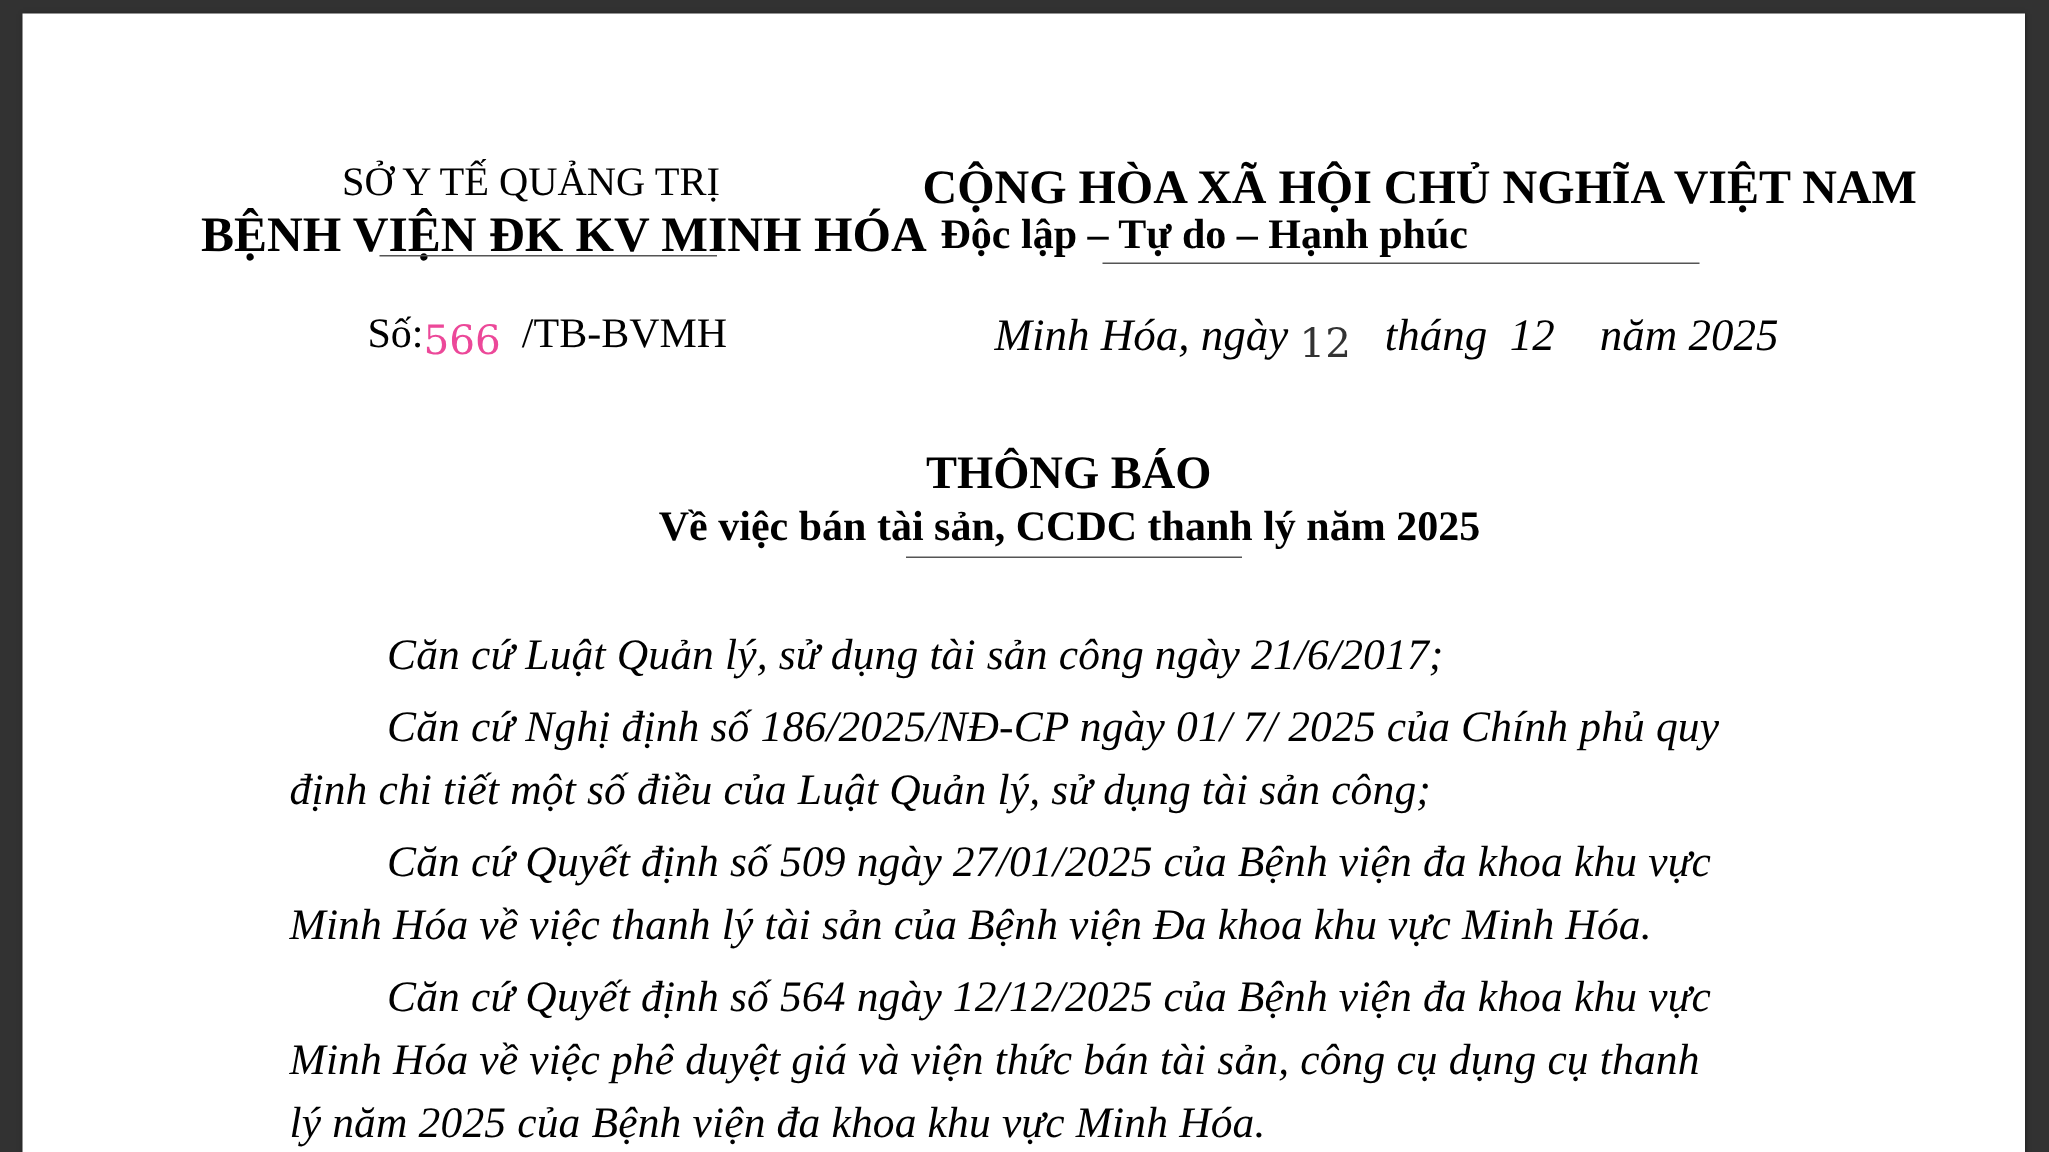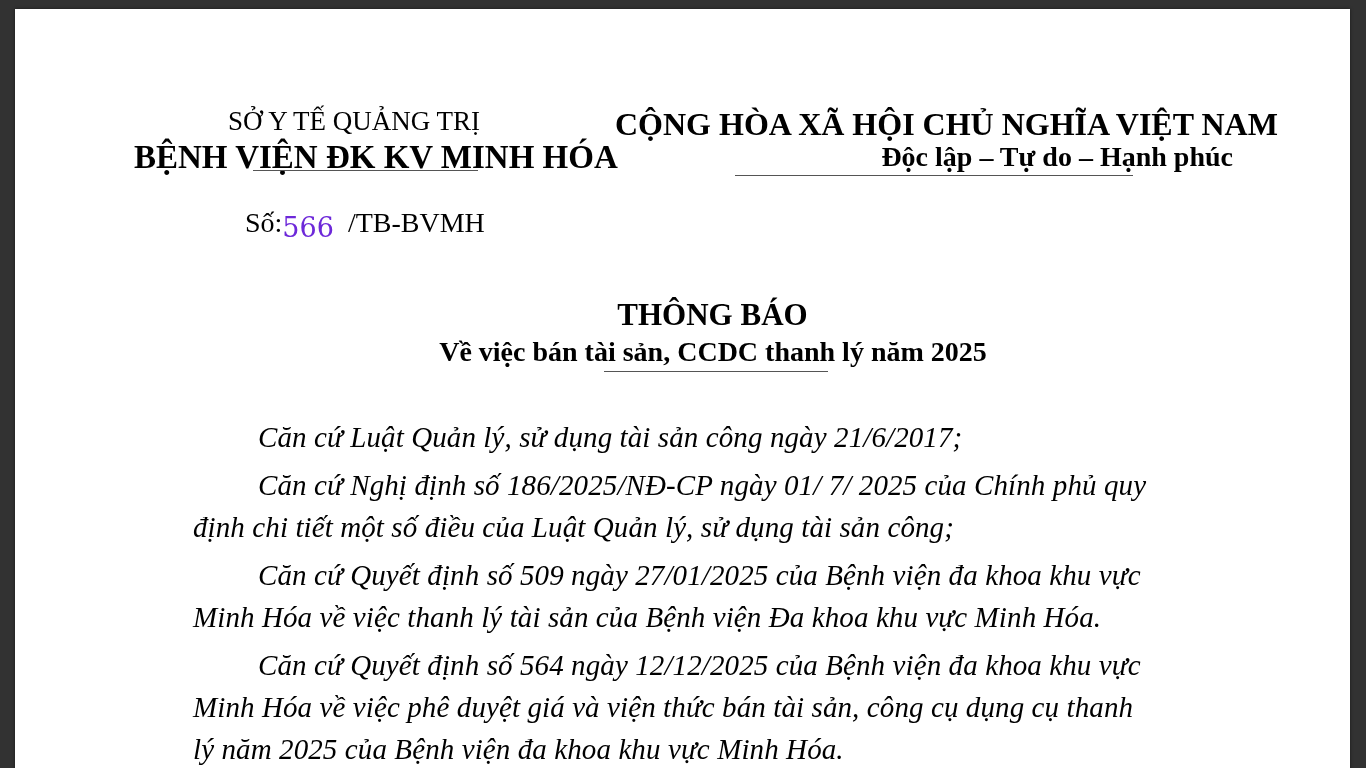--- a/index.html
+++ b/index.html
@@ -13,24 +13,24 @@
   .page {
     position: absolute; left: 15px; top: 9px; width: 1335px; height: 800px;
     background: #ffffff;
     box-shadow: 0 0 3px rgba(0,0,0,0.5);
   }
   .abs { position: absolute; white-space: nowrap; }
   .agency { top: 97px; left: 139px; width: 400px; text-align:center; font-size: 27px; }
   .org { top: 130px; left: 139px; width: 440px; text-align:center; font-size: 33px; font-weight: bold; margin-left:-20px; }
   .rule1 { position:absolute; left: 238px; top: 161px; width: 225px; height: 1px; background:#555; }
   .nation { top: 97px; left: 600px; width: 640px; text-align:center; font-size: 32px; font-weight: bold; }
-  .motto { top: 132px; left: 578px; width: 640px; text-align:right; font-size: 28px; font-weight: bold; }
+  .motto { top: 132px; left: 612px; width: 640px; text-align:left; font-size: 28px; font-weight: bold; }
   .rule2 { position:absolute; left: 720px; top: 166px; width: 398px; height: 1px; background:#555; }
   .docno { top: 198px; left: 230px; font-size: 28px; }
-  .docno .num { font-family: "DejaVu Serif", serif; font-size: 27px; color:#6d28d9; position: relative; top: 5px; }
+  .docno .num { font-family: "DejaVu Serif", serif; font-size: 27px; color:#ec4899; position: relative; top: 5px; }
   .date { top: 198px; left: 648px; font-size: 30px; font-style: italic; }
   .date .num { font-style: normal; font-family: "DejaVu Serif", serif; font-size: 27px; color:#333; position: relative; top: 5px; }
   .title { top: 288px; left: 0; width: 1395px; text-align:center; font-size: 31px; font-weight: bold; }
   .subtitle { top: 327px; left: 0; width: 1396px; text-align:center; font-size: 28px; font-weight: bold; }
   .rule3 { position:absolute; left: 589px; top: 362px; width: 224px; height: 1px; background:#555; }
   .body-line { font-size: 29px; font-style: italic; letter-spacing: 0.1px; }
   .l1 { top: 412px; left: 243px; }
   .l2 { top: 460px; left: 243px; text-align: right; }
   .l3 { top: 502px; left: 178px; }
   .l4 { top: 550px; left: 243px; }
@@ -48,20 +48,23 @@
   <div class="rule1"></div>
 
   <div class="abs nation">CỘNG HÒA XÃ HỘI CHỦ NGHĨA VIỆT NAM</div>
   <div class="abs motto">Độc lập – Tự do – Hạnh phúc</div>
   <div class="rule2"></div>
 
   <div class="abs docno">
     <span>Số:</span><span class="num">566</span>&nbsp;&nbsp;<span>/TB-BVMH</span>
   </div>
 
+  <div class="abs date">
+    <span>Minh Hóa, ngày</span>&nbsp;<span class="num">12</span>&nbsp;&nbsp;&nbsp;<span>tháng</span>&nbsp;&nbsp;<span>12</span>&nbsp;&nbsp;&nbsp;&nbsp;<span>năm</span>&nbsp;<span>2025</span>
+  </div>
 
   <div class="abs title">THÔNG BÁO</div>
   <div class="abs subtitle">Về việc bán tài sản, CCDC thanh lý năm 2025</div>
   <div class="rule3"></div>
 
   <div class="abs body-line l1">Căn cứ Luật Quản lý, sử dụng tài sản công ngày 21/6/2017;</div>
   <div class="abs body-line l2">Căn cứ Nghị định số 186/2025/NĐ-CP ngày 01/ 7/ 2025 của Chính phủ quy</div>
   <div class="abs body-line l3">định chi tiết một số điều của Luật Quản lý, sử dụng tài sản công;</div>
   <div class="abs body-line l4">Căn cứ Quyết định số 509 ngày 27/01/2025 của Bệnh viện đa khoa khu vực</div>
   <div class="abs body-line l5">Minh Hóa về việc thanh lý tài sản của Bệnh viện Đa khoa khu vực Minh Hóa.</div>

